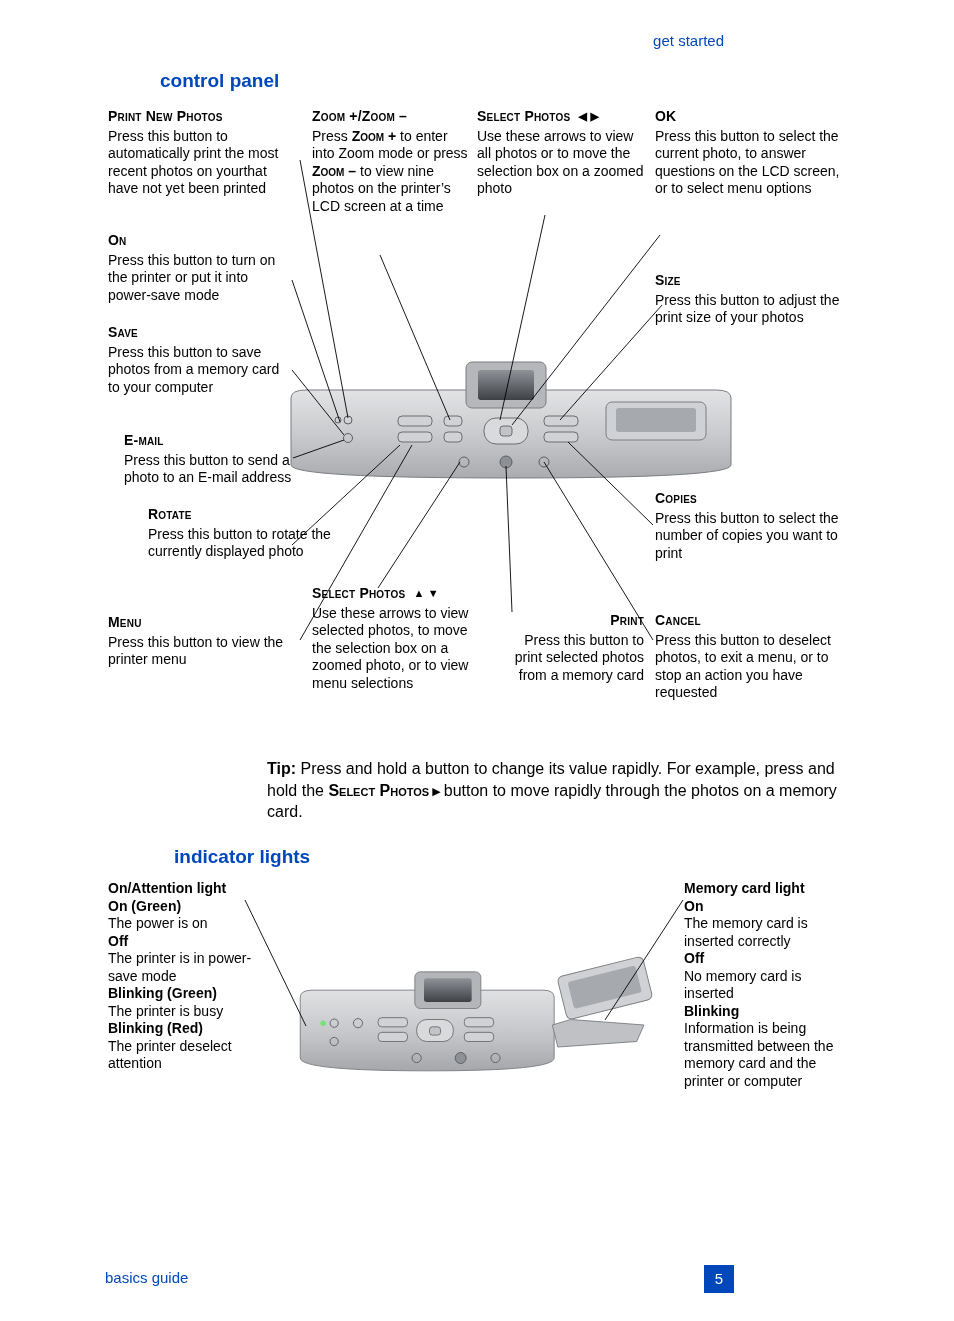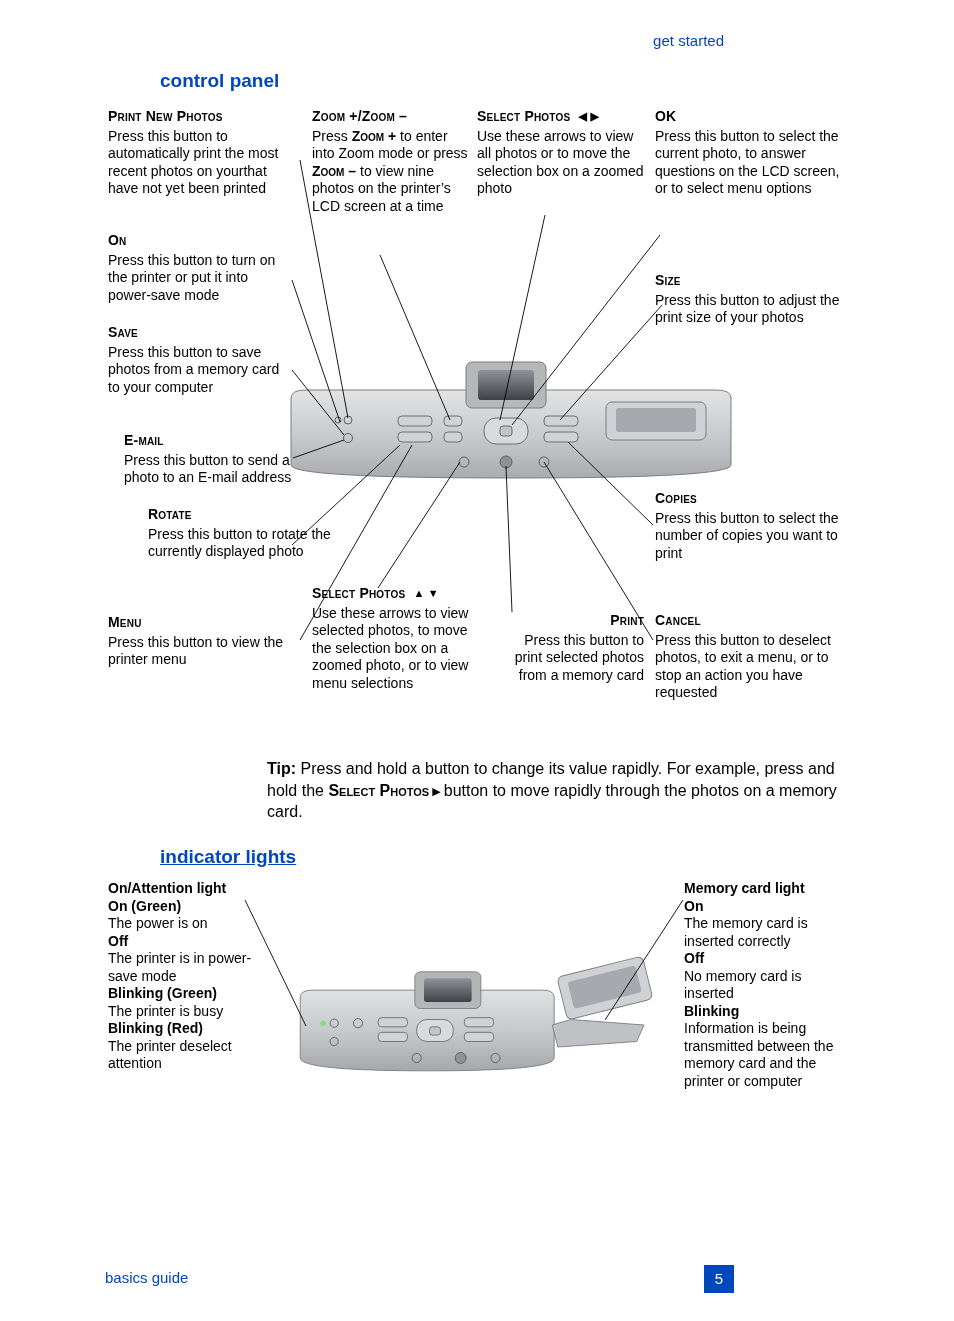--- a/index.html
+++ b/index.html
@@ -226,21 +226,21 @@
 
       <line x1="378" y1="588" x2="460" y2="462"></line>
       <line x1="512" y1="612" x2="506" y2="466"></line>
     </g>
   </svg>
 
   <div class="tip">
     <span class="lbl">Tip:</span><span>  Press and hold a button to change its value rapidly. For example, press and hold the </span><span class="sc">Select Photos</span><span class="arrow"> ▶ </span><span>button to move rapidly through the photos on a memory card.</span>
   </div>
 
-  <div class="section-title" style="position:absolute; left:160px; top:846px;text-decoration:underline;">indicator lights</div>
+  <div class="section-title" style="position:absolute; left:174px; top:846px;">indicator lights</div>
 
   <div class="ind-block" style="left:108px; top:880px; width:165px;">
     <b>On/Attention light</b><br>
     <b>On (Green)</b><br>
     <span>The power is on</span><br>
     <b>Off</b><br>
     <span>The printer is in power-save mode</span><br>
     <b>Blinking (Green)</b><br>
     <span>The printer is busy</span><br>
     <b>Blinking (Red)</b><br>

